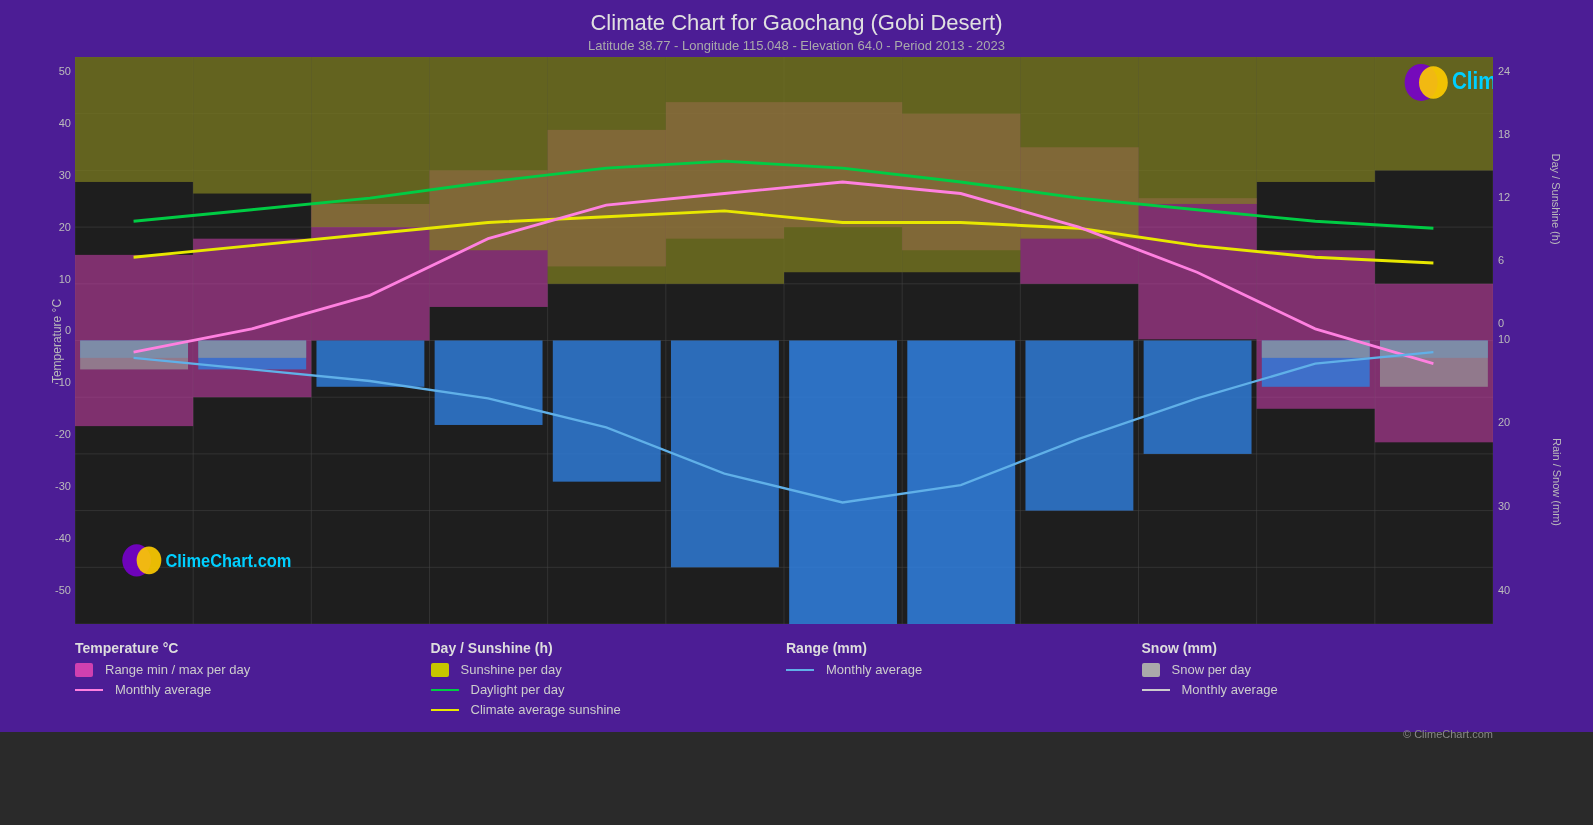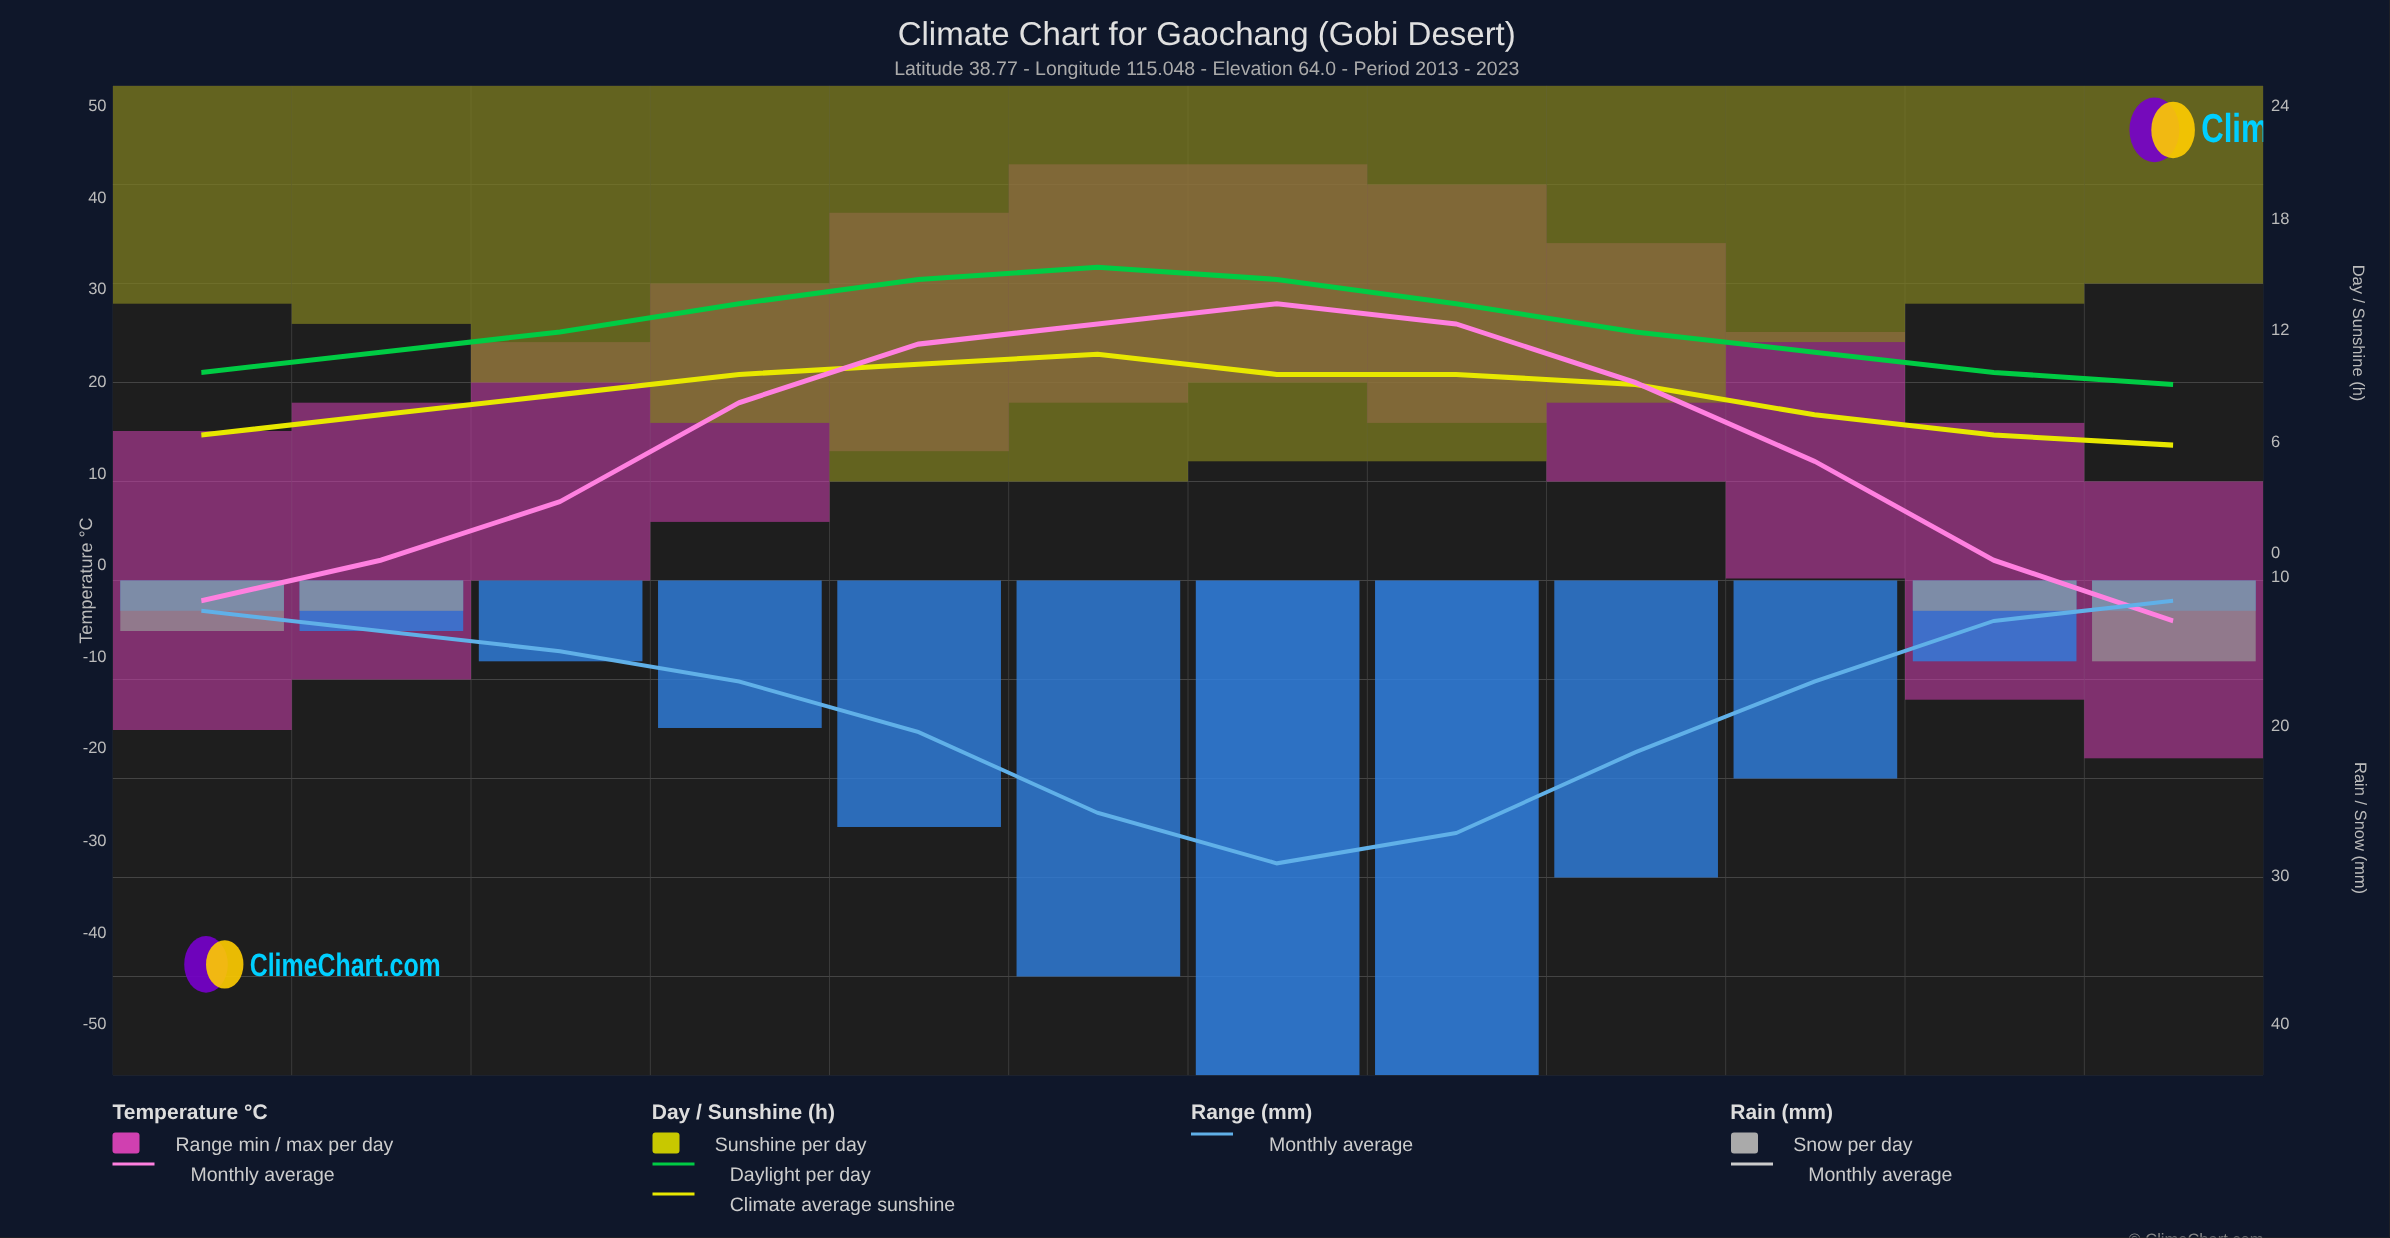--- a/index.html
+++ b/index.html
@@ -7,25 +7,25 @@
       background: #2a2a2a;
       font-family: Arial, sans-serif;
       width: 1593px;
       height: 825px;
       overflow: hidden;
       color: #ccc;
     }
 
     .page-wrapper {
       width: 1593px;
-      height: 825px;
-      background: #0f172a;
+      height: 732px;
+      background: #4c1d95;
       display: flex;
       flex-direction: column;
-      padding: 10px 4px 10px 20px;
+      padding: 10px 20px 10px 20px;
     }
 
     .header {
       text-align: center;
       margin-bottom: 4px;
     }
 
     .chart-title {
       color: #e0e0e0;
       font-size: 22px;
@@ -76,21 +76,22 @@
 
     .legend-section-title {
       font-size: 14px;
       color: #ddd;
       margin-bottom: 6px;
       font-weight: bold;
     }
 
     .legend-item {
       display: flex;
-      gap: 24px;
+      align-items: center;
+      gap: 12px;
       margin-bottom: 5px;
       color: #ccc;
       font-size: 13px;
     }
 
     .legend-swatch-rect {
       width: 18px;
       height: 14px;
       border-radius: 2px;
       flex-shrink: 0;
@@ -375,21 +376,21 @@
 
     <div>
       <div class="legend-section-title">Range (mm)</div>
       <div class="legend-item">
         <div class="legend-line" style="background:#60b0e8;"></div>
         <span>Monthly average</span>
       </div>
     </div>
 
     <div style="position:relative;">
-      <div class="legend-section-title">Rain (mm)</div>
+      <div class="legend-section-title">Snow (mm)</div>
       <div class="legend-item">
         <div class="legend-swatch-rect" style="background:#aaaaaa;"></div>
         <span>Snow per day</span>
       </div>
       <div class="legend-item">
         <div class="legend-line" style="background:#cccccc;"></div>
         <span>Monthly average</span>
       </div>
       <div style="position:absolute;bottom:-18px;right:0;font-size:11px;color:#888;">© ClimeChart.com</div>
     </div>

